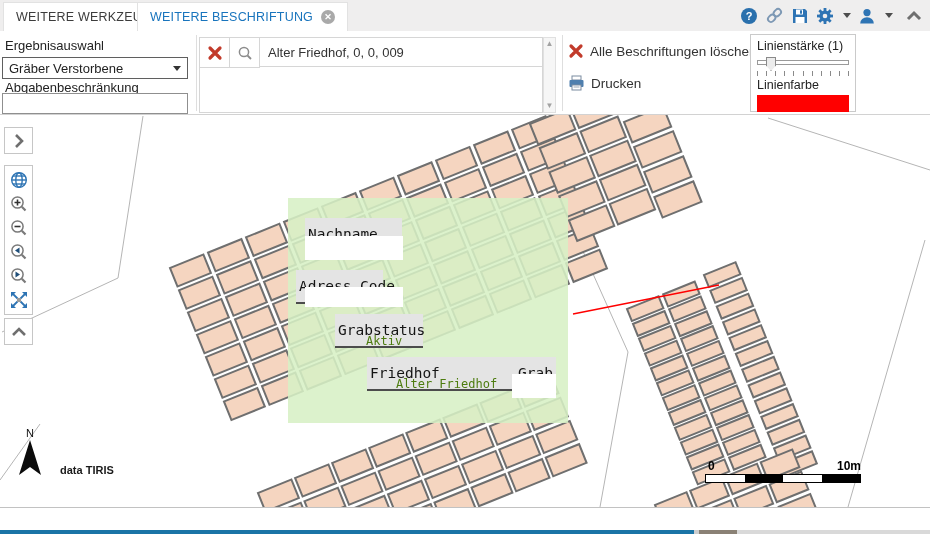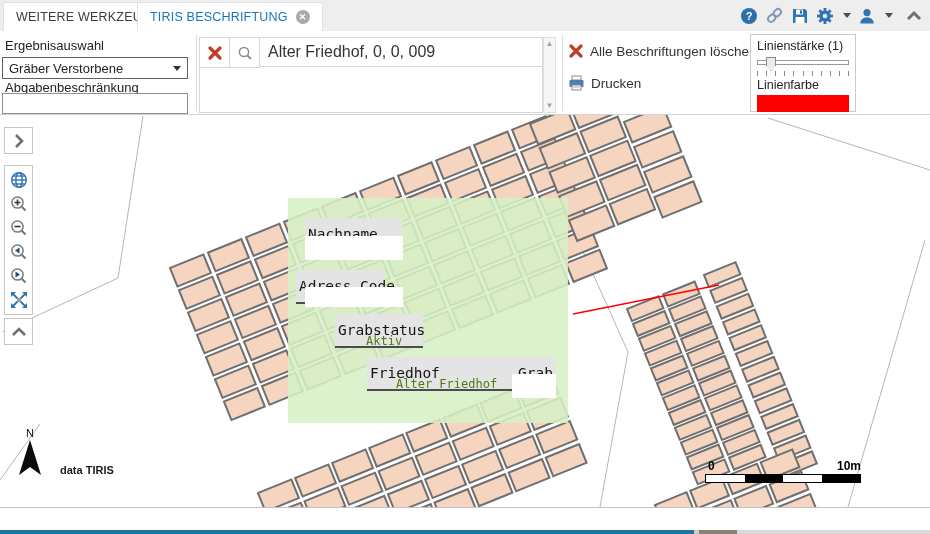--- a/index.html
+++ b/index.html
@@ -21,21 +21,21 @@
   .plabel{font-size:13px;color:#222;}
   .combo{left:2px;top:26px;width:186px;height:22px;border:1px solid #5f5f5f;background:#fff;
          display:flex;align-items:center;font-size:13px;color:#222;padding:0 6px;box-sizing:border-box;justify-content:space-between;}
   .combo-arrow{width:0;height:0;border-left:4px solid transparent;border-right:4px solid transparent;border-top:5px solid #333;}
   .tinput{left:2px;top:62px;width:186px;height:21px;border:1px solid #8f8f8f;background:#fff;box-sizing:border-box;font-size:13px;padding:0 5px;font-family:inherit;}
   .vdiv{top:4px;height:76px;border-left:1px solid #dedede;}
   .listbox{left:199px;top:6px;width:344px;height:76px;border:1px solid #d6d6d6;background:#fff;box-sizing:border-box;}
   .lb-row{display:flex;height:29px;}
   .lb-cell{width:29px;height:29px;border-right:1px solid #d6d6d6;border-bottom:1px solid #d6d6d6;
            display:flex;align-items:center;justify-content:center;}
-  .lb-text{flex:1;border-bottom:1px solid #d6d6d6;display:flex;align-items:center;padding:0 8px;font-size:16px;color:#333;}
+  .lb-text{flex:1;border-bottom:1px solid #d6d6d6;display:flex;align-items:center;padding:0 8px;font-size:13px;color:#333;}
   .scrollbar{left:543px;top:6px;width:13px;height:76px;background:#f6f6f6;border:1px solid #e0e0e0;box-sizing:border-box;
              display:flex;flex-direction:column;justify-content:space-between;align-items:center;padding:2px 0;}
   .sb-ar{color:#a2a2a2;font-size:8px;line-height:8px;}
   .action{left:568px;display:flex;align-items:center;gap:6px;font-size:13.5px;color:#333;cursor:default;}
   .linebox{left:750px;top:3px;width:106px;height:78px;border:1px solid #cacaca;background:#fff;box-sizing:border-box;padding:4px 6px;}
   .linebox .plabel{font-size:12.5px;}
   .slider-track{position:relative;margin-top:7px;width:92px;height:5px;border:1px solid #9a9a9a;background:#fff;box-sizing:border-box;}
   .slider-thumb{position:absolute;left:8px;top:-4px;width:10px;height:14px;background:#ececec;border:1px solid #8a8a8a;box-sizing:border-box;
                 clip-path:polygon(0 0,100% 0,100% 60%,50% 100%,0 60%);}
   .ticks{margin-top:6px;width:92px;height:5px;background:repeating-linear-gradient(90deg,#8a8a8a 0 1px,transparent 1px 9.1px);}
@@ -64,21 +64,21 @@
   .bottomstrip{left:0;top:530px;width:930px;height:4px;display:flex;}
 </style>
 </head>
 <body>
 
 <div class="abs tabbar">
   <div class="abs tab" style="left:3px;">
     <span>WEITERE WERKZEUGE</span>
   </div>
   <div class="abs tab active" style="left:137px;">
-    <span>TIRIS BESCHRIFTUNG</span>
+    <span>WEITERE BESCHRIFTUNG</span>
     <span class="tab-close">✕</span>
   </div>
   <div class="abs hdr-icons">
     <span class="hicon">
       <svg width="18" height="18">
           <circle cx="9" cy="9" r="8" fill="#2a70ad"></circle>
           <text x="9" y="13" text-anchor="middle" font-size="11" font-weight="bold" fill="#fff" font-family="Liberation Sans,sans-serif">?</text>
         </svg>
     </span>
     <span class="hicon">

